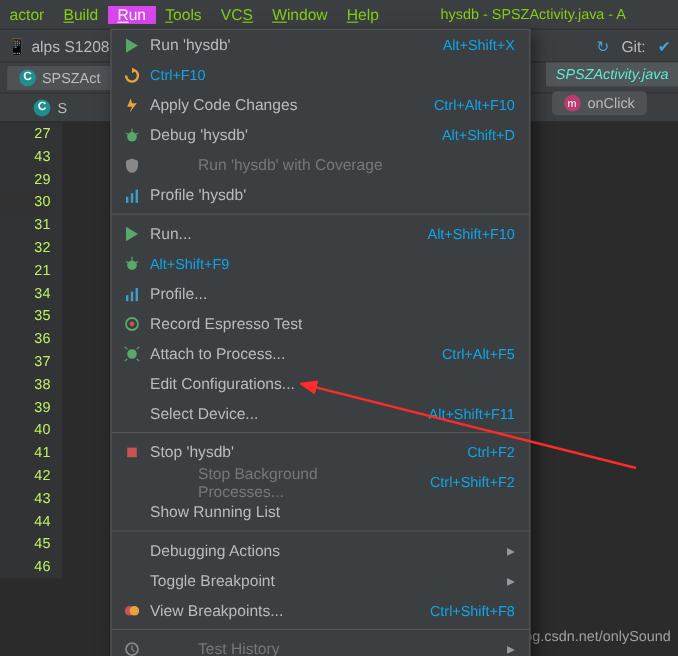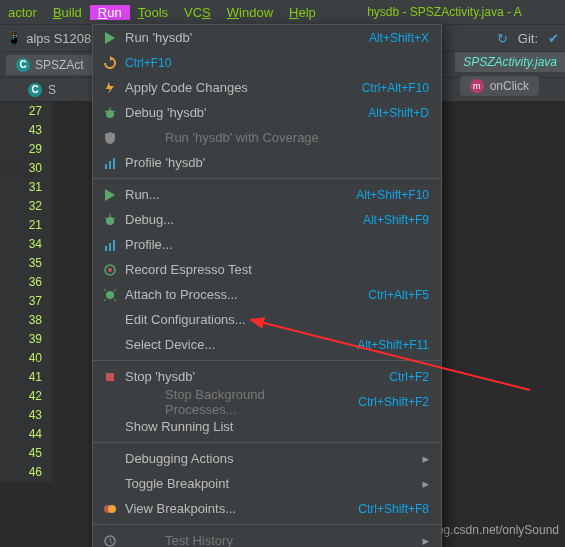--- a/index.html
+++ b/index.html
@@ -206,21 +206,20 @@
     </div>
     <div class="menu-item">
       <span class="mico">
         <svg width="14" height="14">
           <circle cx="7" cy="8" r="4" fill="#59a869"></circle>
           <line x1="7" y1="1" x2="7" y2="4" stroke="#59a869"></line>
           <line x1="2" y1="5" x2="4" y2="6" stroke="#59a869"></line>
           <line x1="12" y1="5" x2="10" y2="6" stroke="#59a869"></line>
         </svg>
       </span>
-      <span class="label">Debug...</span>
       <span class="sc">Alt+Shift+F9</span>
     </div>
     <div class="menu-item">
       <span class="mico">
         <svg width="14" height="14">
           <rect x="2" y="8" width="2" height="5" fill="#3d9ec9"></rect>
           <rect x="6" y="5" width="2" height="8" fill="#3d9ec9"></rect>
           <rect x="10" y="2" width="2" height="11" fill="#3d9ec9"></rect>
         </svg>
       </span>

